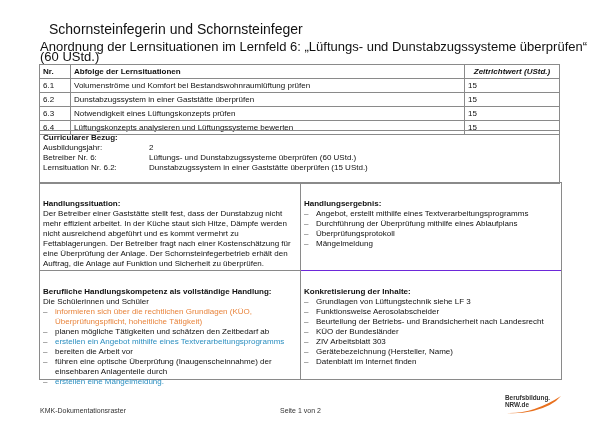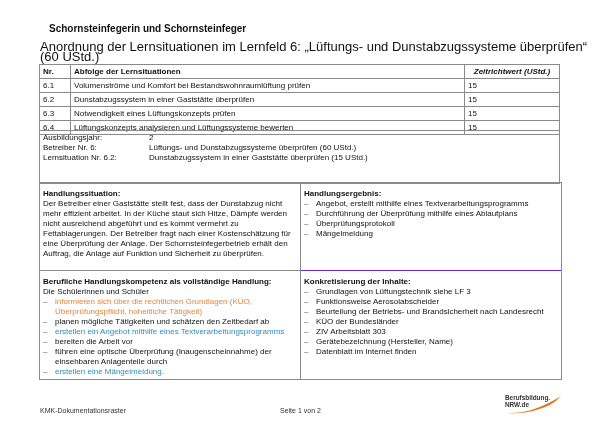--- a/index.html
+++ b/index.html
@@ -1,32 +1,32 @@
 <!DOCTYPE html>
 <html><head>
 <meta charset="utf-8">
 <style>
   html, body { margin:0; padding:0; background:#ffffff; }
   body { width:600px; height:424px; position:relative; overflow:hidden;
          font-family:"Liberation Sans", sans-serif; color:#111; font-size:8px; line-height:10px; }
   .abs { position:absolute; }
-  .title { left:40px; top:24px; font-weight:bold; font-size:10px;padding-left:9px; }
+  .title { left:40px; top:24px; font-weight:normal; font-size:14px;padding-left:9px; }
   .subtitle { left:40px; top:42px; font-size:13px; }
   table.ls { position:absolute; left:39px; top:64px; width:521px; border-collapse:collapse; font-size:8px; }
   table.ls td, table.ls th { border:1px solid #8a8a8a; height:13px; padding:0 3px; text-align:left; vertical-align:middle; }
   table.ls th { font-weight:bold; }
   table.ls .nr { width:24px; }
   table.ls .zw { width:88px; text-align:left; }
   table.ls th.zw { text-align:center;font-style:italic; }
   .cur { left:39px; top:130px; width:513px; height:48px; border:1px solid #8a8a8a; padding:2px 3px; }
   .cur .h { font-weight:bold; }
   .cur .row { display:flex; }
   .cur .lab { width:106px; }
   .grid { left:39px; top:182px; width:521px; height:196px; border:1px solid #8a8a8a; }
-  .cell { position:absolute; padding:6px 3px; box-sizing:border-box; }
+  .cell { position:absolute; padding:16px 3px; box-sizing:border-box; }
   .c-tl { left:0; top:0; width:261px; height:88px; border-right:1px solid #8a8a8a; border-bottom:1px solid #8a8a8a; }
   .c-tr { left:261px; top:0; width:260px; height:88px; border-bottom:1px solid #6d28d9; }
   .c-bl { left:0; top:88px; width:261px; height:108px; border-right:1px solid #8a8a8a; }
   .c-br { left:261px; top:88px; width:260px; height:108px; }
   .h { font-weight:bold; }
   ul.dash { list-style:none; margin:0; padding:0; }
   ul.dash li { position:relative; padding-left:12px; }
   ul.dash li::before { content:"–"; position:absolute; left:0; color:#555; }
   .orange { color:#e8843c; }
   .blue { color:#2c8fc0; }
@@ -65,20 +65,21 @@
   </tr>
   <tr>
     <td class="nr">6.4</td>
     <td>Lüftungskonzepts analysieren und Lüftungssysteme bewerten</td>
     <td class="zw">15</td>
   </tr>
 </tbody>
   </table>
 
 <div class="abs cur">
+  <div class="h">Curricularer Bezug:</div>
   <div class="row">
     <span class="lab">Ausbildungsjahr:</span>
     <span>2</span>
   </div>
   <div class="row">
     <span class="lab">Betreiber Nr. 6:</span>
     <span>Lüftungs- und Dunstabzugssysteme überprüfen (60 UStd.)</span>
   </div>
   <div class="row">
     <span class="lab">Lernsituation Nr. 6.2:</span>

